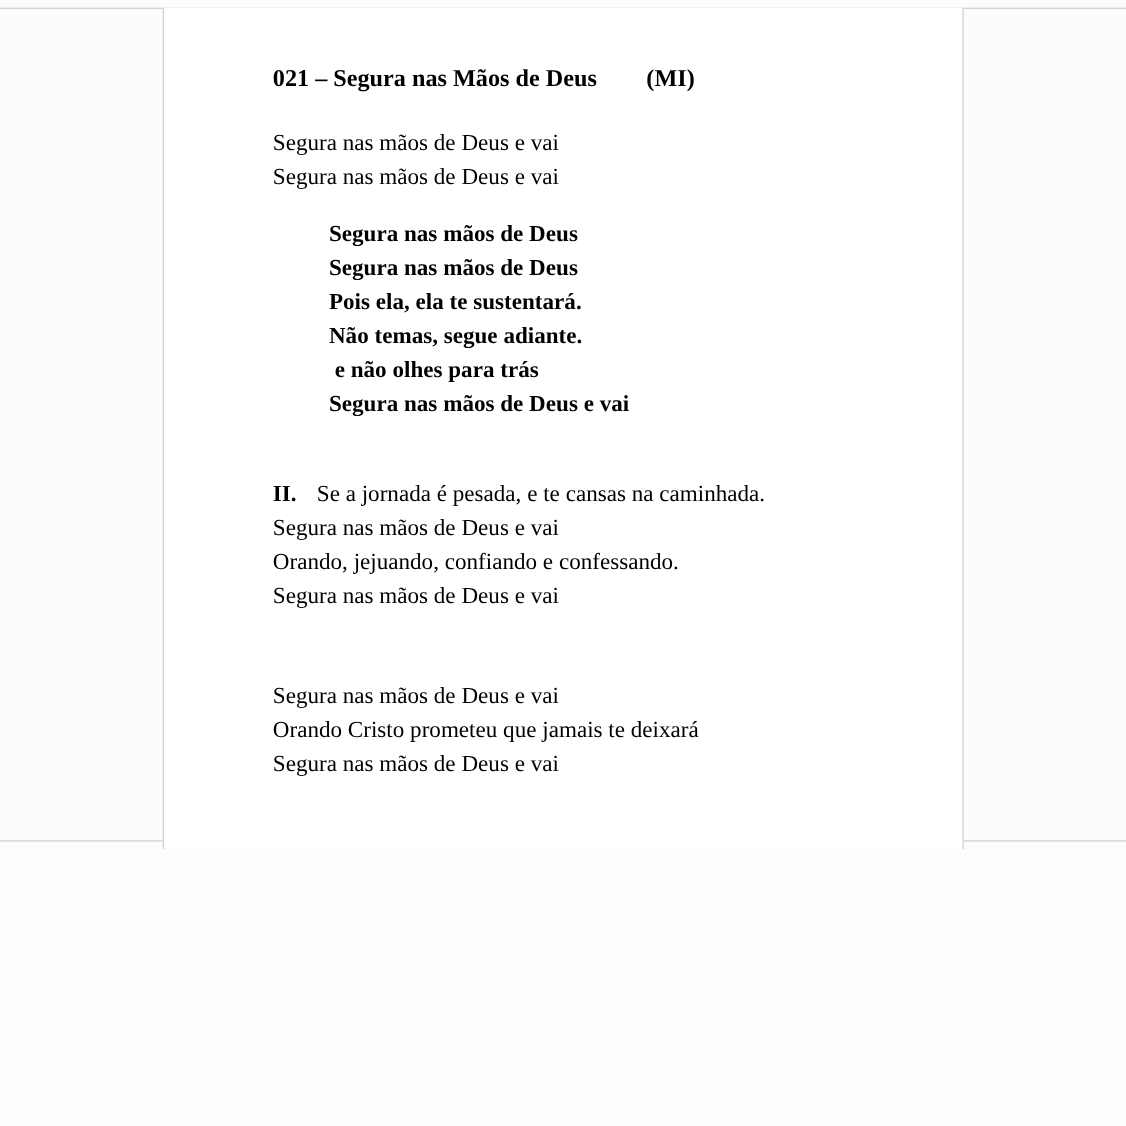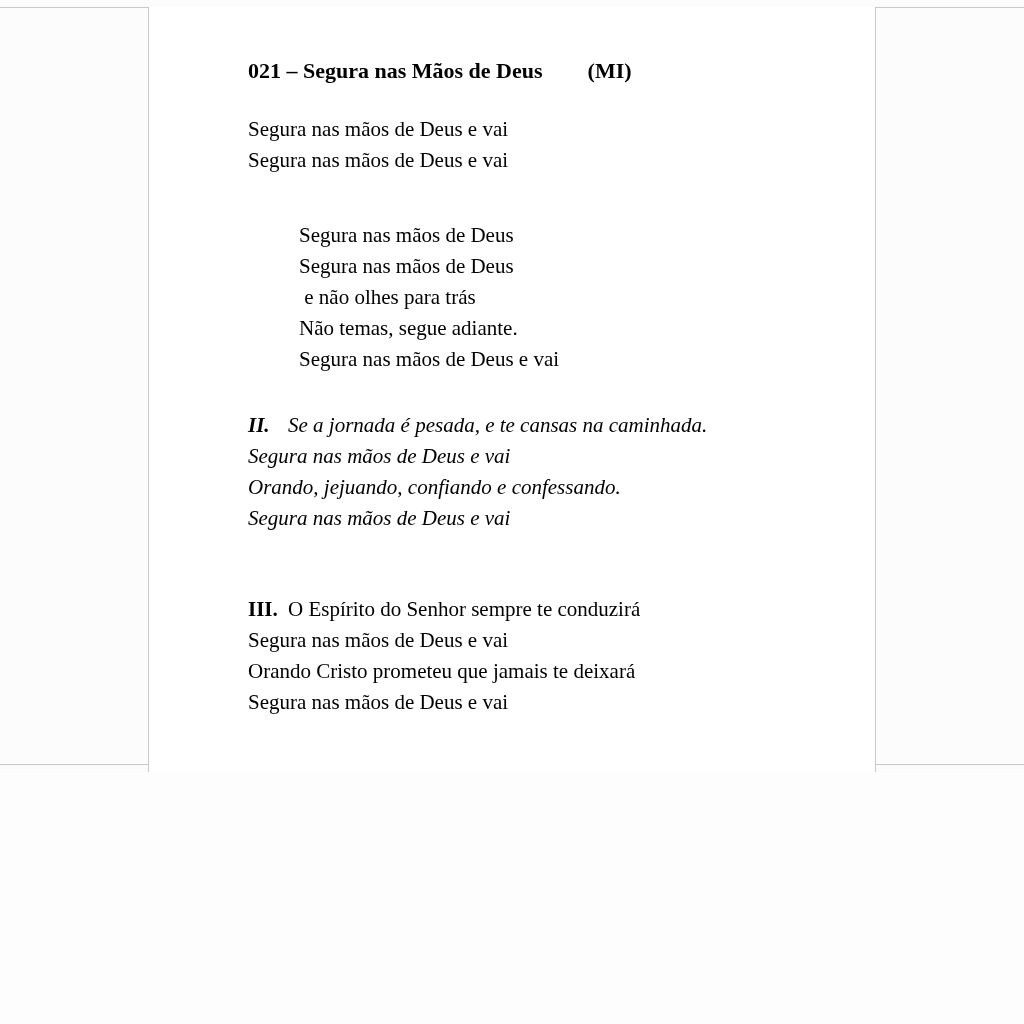--- a/index.html
+++ b/index.html
@@ -47,26 +47,26 @@
 
   .line { white-space: pre-wrap; }
 
   .vlabel {
     font-weight: bold;
     display: inline-block;
     min-width: 40px;
   }
 
   .chorus {
-    margin-top: 44px;
+    margin-top: 21px;
     margin-left: 51px;
-    font-weight: normal;
+    font-weight: bold;
   }
 
-  .verse-2 { margin-top: 35px; font-style: italic; }
+  .verse-2 { margin-top: 50px; }
   .verse-3 { margin-top: 60px; }
 
   .page-number {
     position: absolute;
     right: 32px;
     top: 960px;
     font-size: 20px;
   }
 </style>
 </head>
@@ -82,34 +82,34 @@
       <h1 class="title"><span>021 – Segura nas Mãos de Deus</span><span class="key">(MI)</span></h1>
 
       <div class="verse verse-1">
         <p class="line">Segura nas mãos de Deus e vai</p>
         <p class="line">Segura nas mãos de Deus e vai</p>
       </div>
 
       <div class="chorus">
         <p class="line">Segura nas mãos de Deus</p>
         <p class="line">Segura nas mãos de Deus</p>
+        <p class="line">Pois ela, ela te sustentará.</p>
+        <p class="line">Não temas, segue adiante.</p>
         <p class="line"> e não olhes para trás</p>
-        <p class="line">Não temas, segue adiante.</p>
         <p class="line">Segura nas mãos de Deus e vai</p>
       </div>
 
       <div class="verse verse-2">
         <p class="line"><span class="vlabel">II.</span><span>Se a jornada é pesada, e te cansas na caminhada.</span></p>
         <p class="line">Segura nas mãos de Deus e vai</p>
         <p class="line">Orando, jejuando, confiando e confessando.</p>
         <p class="line">Segura nas mãos de Deus e vai</p>
       </div>
 
       <div class="verse verse-3">
-        <p class="line"><span class="vlabel">III.</span><span>O Espírito do Senhor sempre te conduzirá</span></p>
         <p class="line">Segura nas mãos de Deus e vai</p>
         <p class="line">Orando Cristo prometeu que jamais te deixará</p>
         <p class="line">Segura nas mãos de Deus e vai</p>
       </div>
 
     </div>
 
     <div class="page-number">20</div>
   </div>
 </div>

